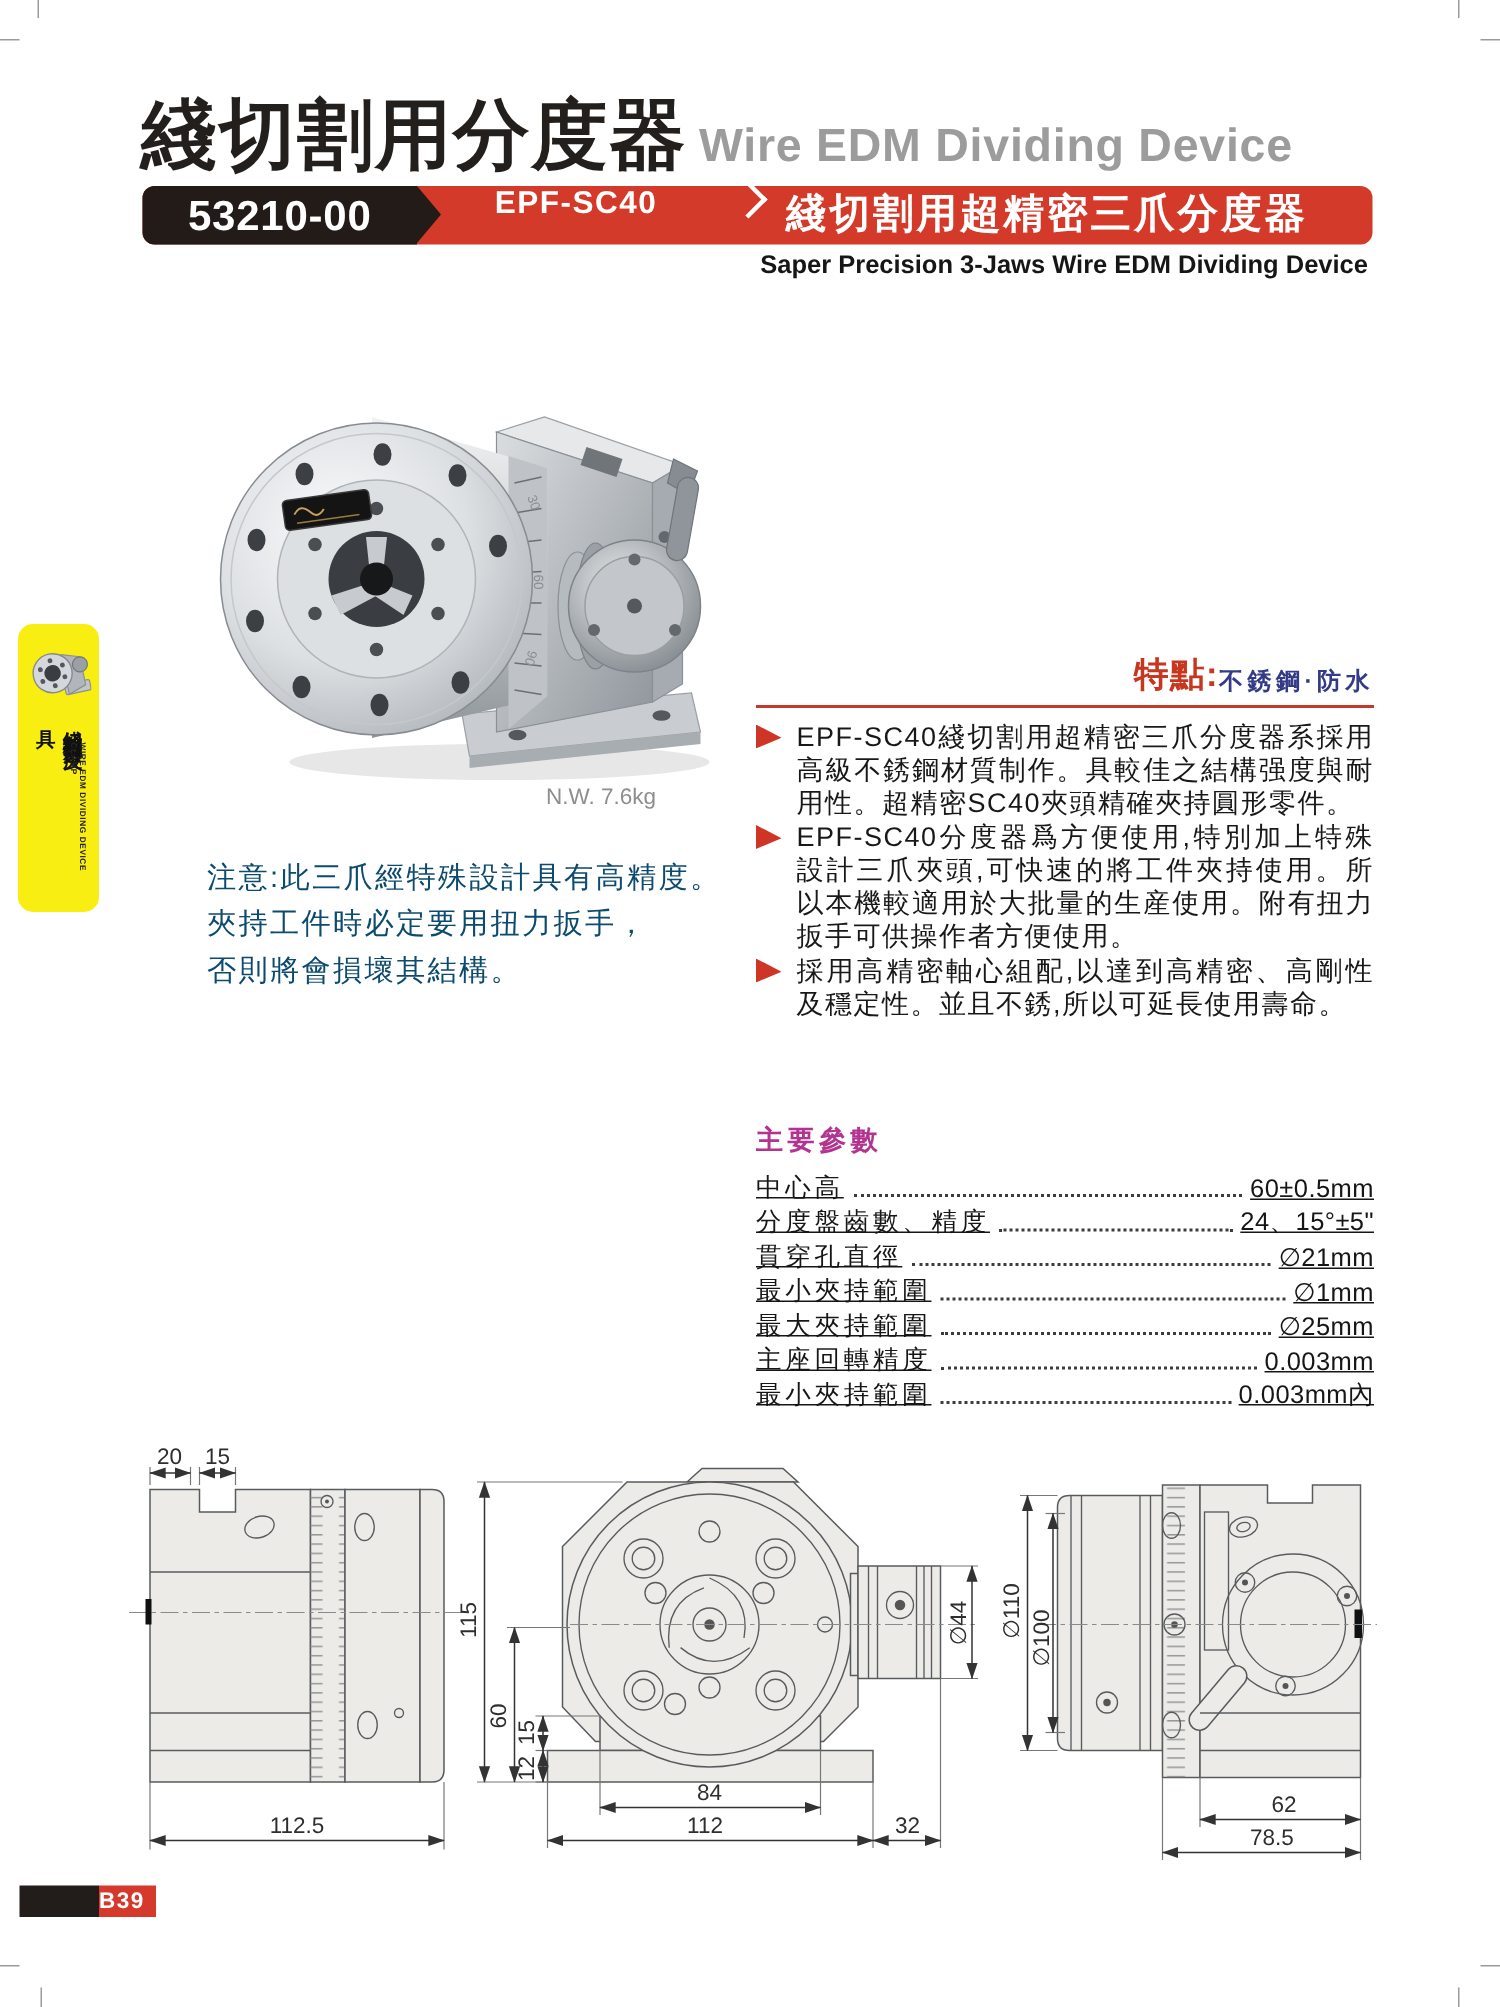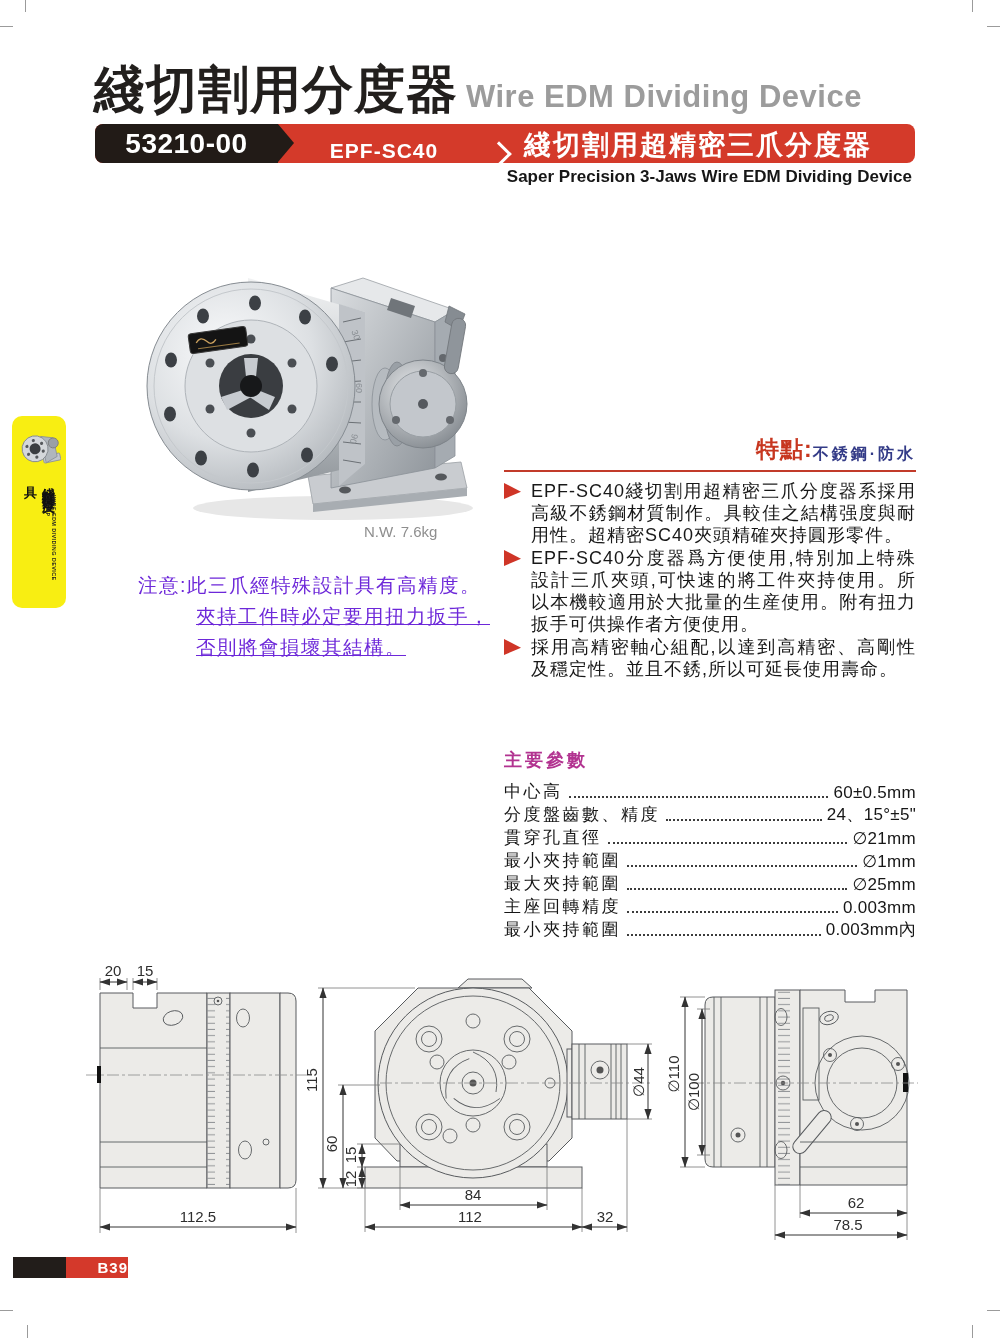--- a/index.html
+++ b/index.html
@@ -7,21 +7,21 @@
         font-family:"Liberation Sans",sans-serif;color:#1c1c1c;}
   .crop{position:absolute;background:#9b9b9b;}
 
   
   .header{position:absolute;left:94px;top:56px;white-space:nowrap;}
   .title-zh{font-size:51px;font-weight:bold;color:#221f1d;letter-spacing:1px;}
   .title-en{font-size:31px;font-weight:bold;color:#9c9c9c;margin-left:8px;letter-spacing:0.5px;}
 
   
   .banner{position:absolute;left:95px;top:124px;width:820px;height:39px;background:#d43a2a;
-          border-radius:8px;display:flex;align-items:flex-end;}
+          border-radius:8px;display:flex;align-items:flex-start;}
   .banner-code{position:relative;height:39px;width:183px;background:#221b17;border-radius:8px 0 0 8px;
                display:flex;align-items:center;justify-content:center;}
   .banner-code::after{content:'';position:absolute;right:-16px;top:0;width:0;height:0;
                border-top:19.5px solid transparent;border-bottom:19.5px solid transparent;
                border-left:16px solid #221b17;}
   .banner-code span{color:#fff;font-size:28px;font-weight:bold;letter-spacing:0.5px;}
   .banner-model{width:212px;text-align:center;color:#fff;font-size:21px;font-weight:bold;letter-spacing:1px;}
   .chev{width:15px;height:15px;border-top:3px solid #fff;border-right:3px solid #fff;
         transform:rotate(45deg);margin:0 16px 0 0;flex:0 0 auto;}
   .banner-title{color:#fff;font-size:27px;font-weight:bold;letter-spacing:2px;}
@@ -30,57 +30,57 @@
   
   .tab{position:absolute;left:12px;top:416px;width:54px;height:192px;background:#f8ee12;border-radius:10px;}
   .tab-img{position:absolute;left:5px;top:8px;}
   .tab-text{position:absolute;left:9px;top:60px;height:128px;writing-mode:vertical-rl;display:flex;}
   .tab-zh{font-size:13px;font-weight:bold;letter-spacing:2px;color:#111;}
   .tab-en{font-size:5.5px;font-weight:bold;letter-spacing:0.4px;color:#222;padding-top:1px;}
 
   
   .photo{position:absolute;left:103px;top:236px;}
   .photo-caption{position:absolute;left:364px;top:523px;font-size:15px;color:#8e8e8e;}
-  .note{position:absolute;left:138px;top:570px;font-size:19.5px;line-height:31px;letter-spacing:1.5px;color:#6d28d9;}
-  .note div:nth-child(2),.note div:nth-child(3){margin-left:58px;text-decoration:underline;}
+  .note{position:absolute;left:138px;top:570px;font-size:19.5px;line-height:31px;letter-spacing:1.5px;color:#0c4a6e;}
+  .note div:nth-child(2),.note div:nth-child(3){}
 
   
   .features{position:absolute;left:504px;top:434px;width:412px;}
   .feat-head{display:flex;justify-content:flex-end;align-items:flex-end;
              border-bottom:2px solid #c23b2a;padding-bottom:5px;margin-bottom:8px;}
   .feat-title{color:#c7361f;font-size:23px;font-weight:bold;letter-spacing:1px;}
   .feat-tag{color:#333b87;font-size:16px;font-weight:bold;letter-spacing:3px;}
   .feat-item{position:relative;padding-left:27px;font-size:18px;line-height:22px;letter-spacing:1px;
              text-align:justify;margin-bottom:1px;color:#181818;}
   .tri{position:absolute;left:0;top:3px;width:17px;height:16px;background:#cf3527;
        clip-path:polygon(0 0,100% 55%,0 100%);}
 
   
   .params{position:absolute;left:504px;top:748px;width:412px;}
   .param-title{color:#b23390;font-size:18px;font-weight:bold;letter-spacing:3px;margin-bottom:8px;}
-  .param-row{display:flex;align-items:flex-end;height:23px;font-size:17px;color:#161616;}
+  .param-row{display:flex;align-items:flex-end;height:23px;font-size:17px;color:#161616;text-decoration:underline;}
   .param-label{white-space:nowrap;letter-spacing:2.5px;}
   .dots{flex:1;border-bottom:2.6px dotted #3c3c3c;margin:0 5px 5px 6px;}
   .param-value{white-space:nowrap;letter-spacing:0.3px;}
 
   
   .drawings{position:absolute;left:60px;top:952px;}
   .part{fill:#ecebe8;stroke:#585b5e;stroke-width:1;}
   .detail{fill:none;stroke:#585b5e;stroke-width:0.9;}
   .seam{stroke:#585b5e;stroke-width:0.9;}
   .cl{stroke:#8a8a8a;stroke-width:0.8;stroke-dasharray:12 3 3 3;fill:none;}
   .dim-line{stroke:#333;stroke-width:1;}
   .ext{stroke:#777;stroke-width:0.8;}
   .dim{font-size:15px;fill:#2e2e2e;}
 
   
   .badge{position:absolute;left:13px;top:1257px;display:flex;}
   .badge-black{width:53px;height:21px;background:#221d1a;}
-  .badge-red{width:62px;height:21px;background:#d4392b;color:#fff;font-size:15px;font-weight:bold;
-             text-align:right;line-height:21px;letter-spacing:1px;}
+  .badge-red{width:38px;height:21px;background:#d4392b;color:#fff;font-size:15px;font-weight:bold;
+             text-align:left;line-height:21px;letter-spacing:1px;}
 </style>
 </head>
 <body>
 
 <div class="page">
 
   <div class="crop" style="left:25px;top:0;width:1px;height:12px;"></div>
   <div class="crop" style="left:0;top:26px;width:13px;height:1px;"></div>
   <div class="crop" style="left:972px;top:0;width:1px;height:12px;"></div>
   <div class="crop" style="left:987px;top:26px;width:13px;height:1px;"></div>

